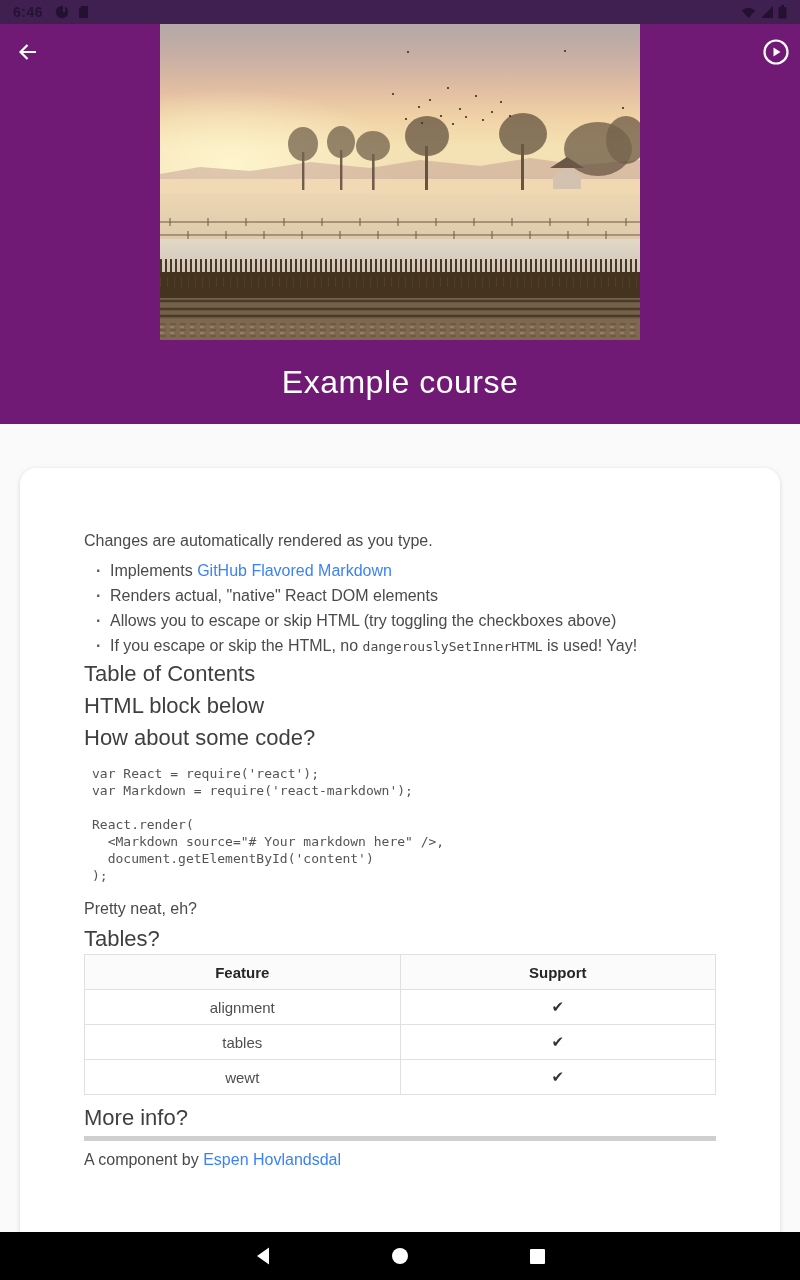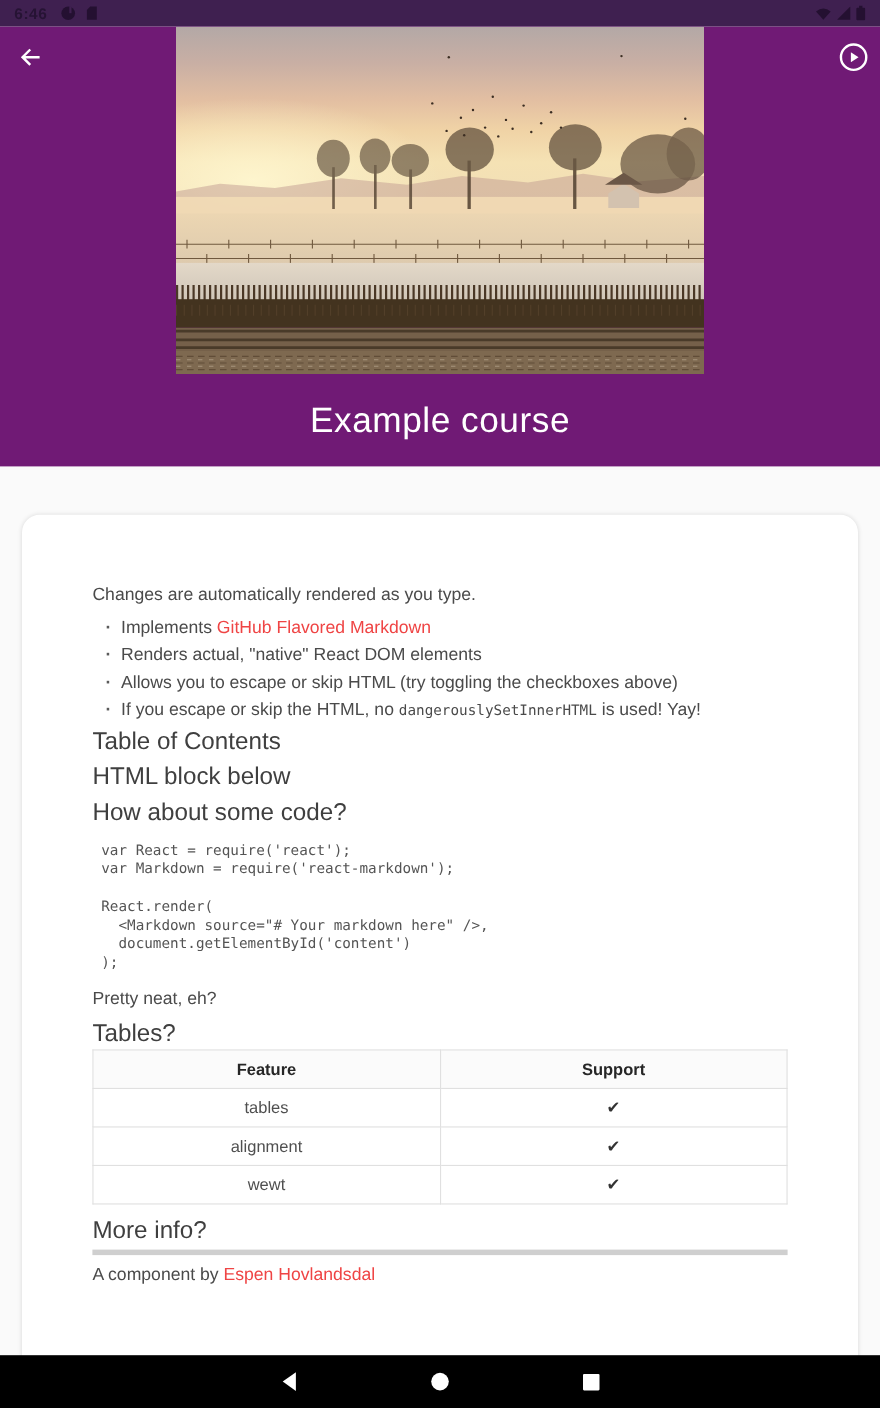--- a/index.html
+++ b/index.html
@@ -52,21 +52,21 @@
   .md p { font-size:16px; line-height:22px; color:#4a4a4a; }
   .intro { margin-bottom:6px; }
   .md ul { list-style:none; }
   .md li {
     position:relative; padding-left:26px; font-size:16px; line-height:25px; color:#4a4a4a;
   }
   .md li::before {
     content:"\00B7"; position:absolute; left:12px; top:0;
     font-weight:bold; color:#5a5a5a;
   }
-  a.link { color:#ef4444; text-decoration:none; cursor:pointer; }
+  a.link { color:#3b82f6; text-decoration:none; cursor:pointer; }
   .inline-code {
     font-family:"DejaVu Sans Mono", monospace; font-size:13px; color:#4a4a4a;
   }
   .md h2 {
     font-size:22px; line-height:30px; font-weight:500; color:#3f3f3f;
   }
   .h-toc { margin-top:0; }
   .h-html { margin-top:2px; }
   .h-code { margin-top:2px; }
   pre.code-block {
@@ -285,25 +285,25 @@
 
     <table class="md-table">
       <thead>
         <tr>
           <th style="width:50%">Feature</th>
           <th>Support</th>
         </tr>
       </thead>
       <tbody>
         <tr>
-          <td>tables</td>
+          <td>alignment</td>
           <td class="check-cell">✔</td>
         </tr>
         <tr>
-          <td>alignment</td>
+          <td>tables</td>
           <td class="check-cell">✔</td>
         </tr>
         <tr>
           <td>wewt</td>
           <td class="check-cell">✔</td>
         </tr>
       </tbody>
     </table>
 
     <h2 class="h-more">More info?</h2>

